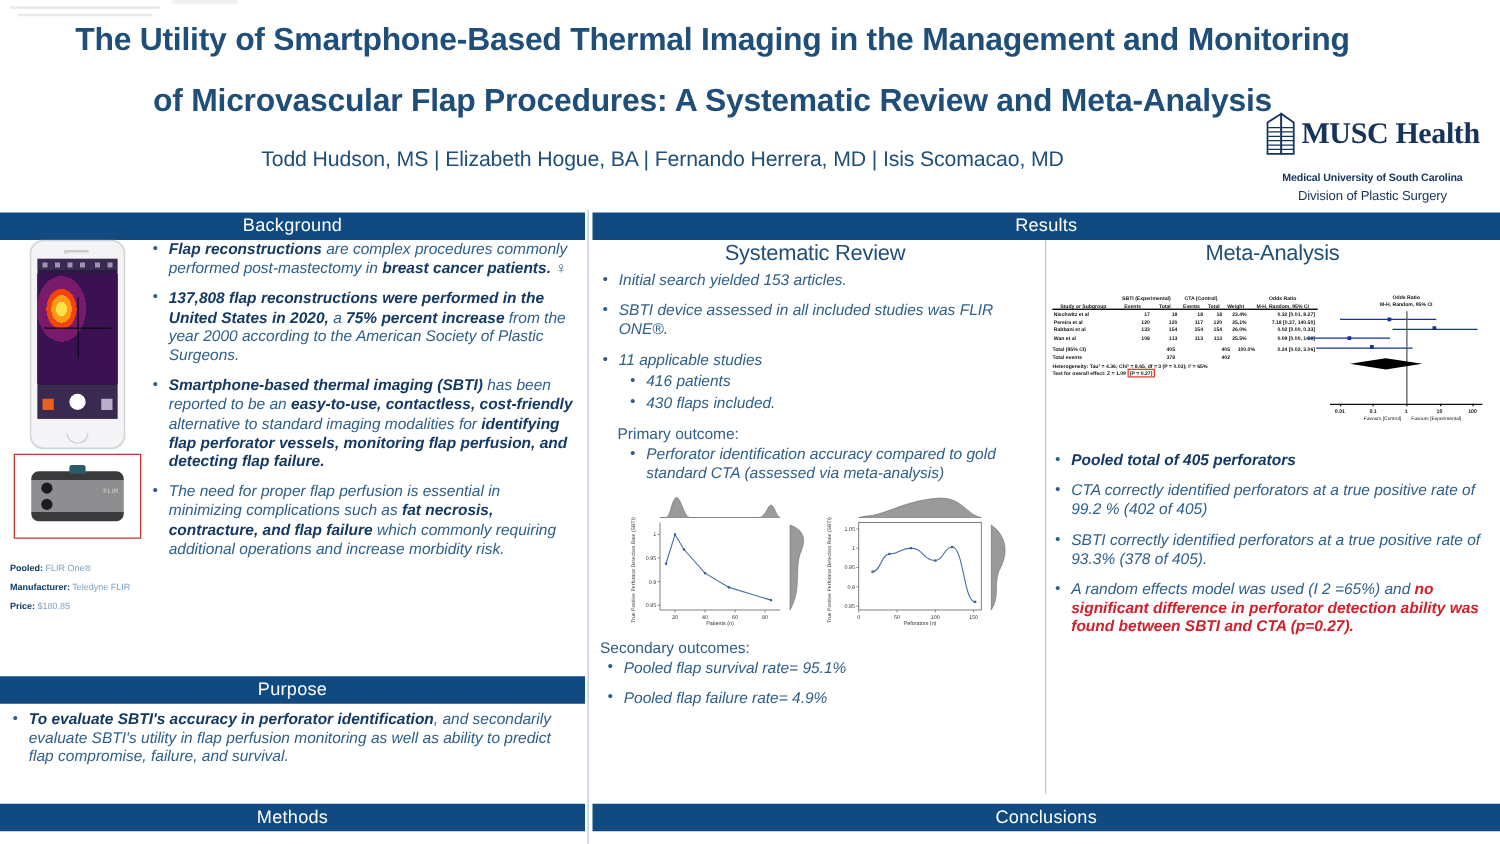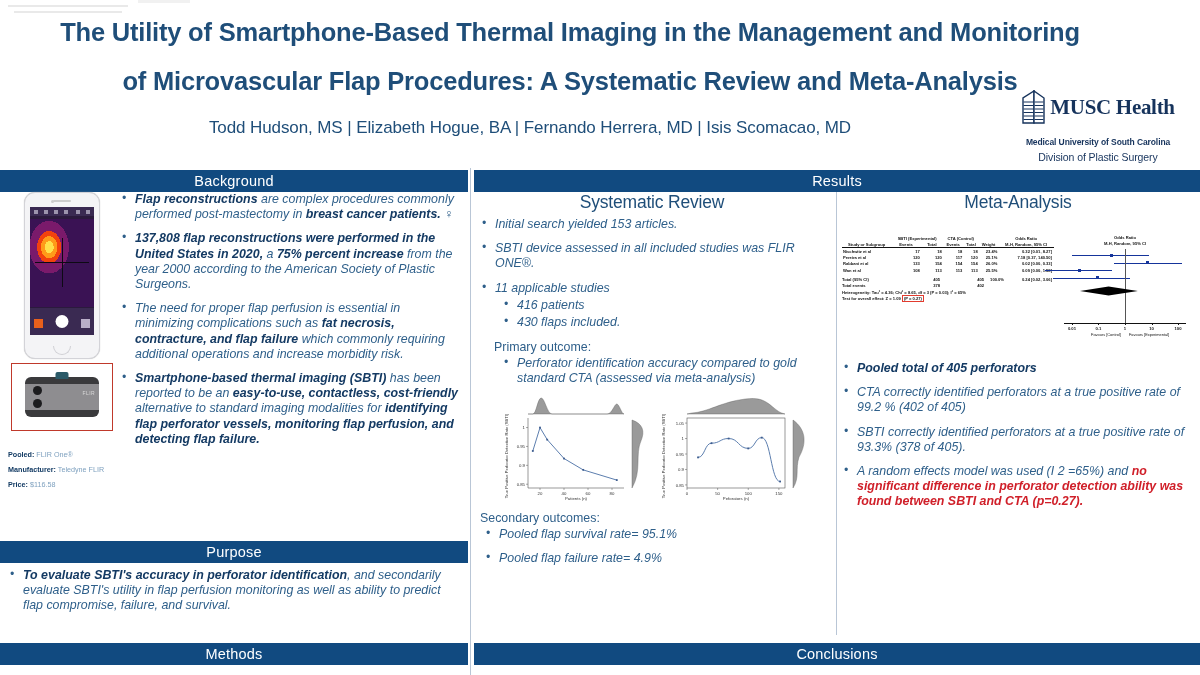--- a/index.html
+++ b/index.html
@@ -22,21 +22,21 @@
     letter-spacing:-0.2px;
   }
   .authors{
     position:absolute;left:0;top:118px;width:1060px;text-align:center;
     font-size:17px;color:#1f4e79;font-weight:400;letter-spacing:-0.1px;
   }
   .logo{position:absolute;right:12px;top:90px;width:180px;text-align:center;}
   .logo-row{display:flex;align-items:center;justify-content:center;gap:3px;}
   .logo-mark{width:26px;height:34px;}
   .logo-name{
-    font-family:"Liberation Serif", serif;font-size:21px;color:#16335c;
+    font-family:"Liberation Serif", serif;font-size:24px;color:#16335c;
     font-weight:700;letter-spacing:-0.3px;line-height:20px;
   }
   .logo-sub1{font-size:8.5px;color:#16335c;font-weight:700;margin-top:13px;letter-spacing:-0.1px;}
   .logo-sub2{font-size:10.5px;color:#16335c;font-weight:400;margin-top:4px;letter-spacing:-0.1px;}
 
   
   .bar{
     position:absolute;background:#114A80;color:#ffffff;
     font-size:14.5px;text-align:center;line-height:17px;
     letter-spacing:0.2px;
@@ -222,30 +222,30 @@
           <div class="brand">FLIR</div>
         </div>
       </div>
 
       <div class="devmeta">
         <div><b>Pooled:</b>
           <span>FLIR One®</span></div>
         <div><b>Manufacturer:</b>
           <span>Teledyne FLIR</span></div>
         <div><b>Price:</b>
-          <span>$116.58</span></div>
+          <span>$180.85</span></div>
       </div>
     </div>
 
     <div class="leftbody">
       <ul class="b" id="bg-list">
           <li><b>Flap reconstructions</b><span> are complex procedures commonly performed post-mastectomy in </span><b>breast cancer patients.</b><span> ♀</span></li>
           <li><b> 137,808 flap reconstructions were performed in the United States in 2020,</b><span> a </span><b>75% percent increase</b><span> from the year 2000 according to the American Society of Plastic Surgeons.</span></li>
+          <li><b>Smartphone-based thermal imaging (SBTI)</b><span> has been reported to be an </span><b>easy-to-use, contactless, cost-friendly</b><span> alternative to standard imaging modalities for </span><b>identifying flap perforator vessels, monitoring flap perfusion, and detecting flap failure.</b></li>
           <li><span>The need for proper flap perfusion is essential in minimizing complications such as </span><b>fat necrosis, contracture, and flap failure</b><span> which commonly requiring additional operations and increase morbidity risk.</span></li>
-          <li><b>Smartphone-based thermal imaging (SBTI)</b><span> has been reported to be an </span><b>easy-to-use, contactless, cost-friendly</b><span> alternative to standard imaging modalities for </span><b>identifying flap perforator vessels, monitoring flap perfusion, and detecting flap failure.</b></li>
         </ul>
     </div>
   </div>
 
   <div class="bar" style="left:0;top:541px;width:468px;height:19px;padding-top:3px;">
     <span>Purpose</span>
   </div>
   <div class="panel" style="left:8px;top:568px;width:452px;">
     <ul class="b" id="purpose-list">
         <li><b>To evaluate SBTI's accuracy in perforator identification</b><span>, and secondarily evaluate SBTI's utility in flap perfusion monitoring as well as ability to predict flap compromise, failure, and survival.</span></li>

